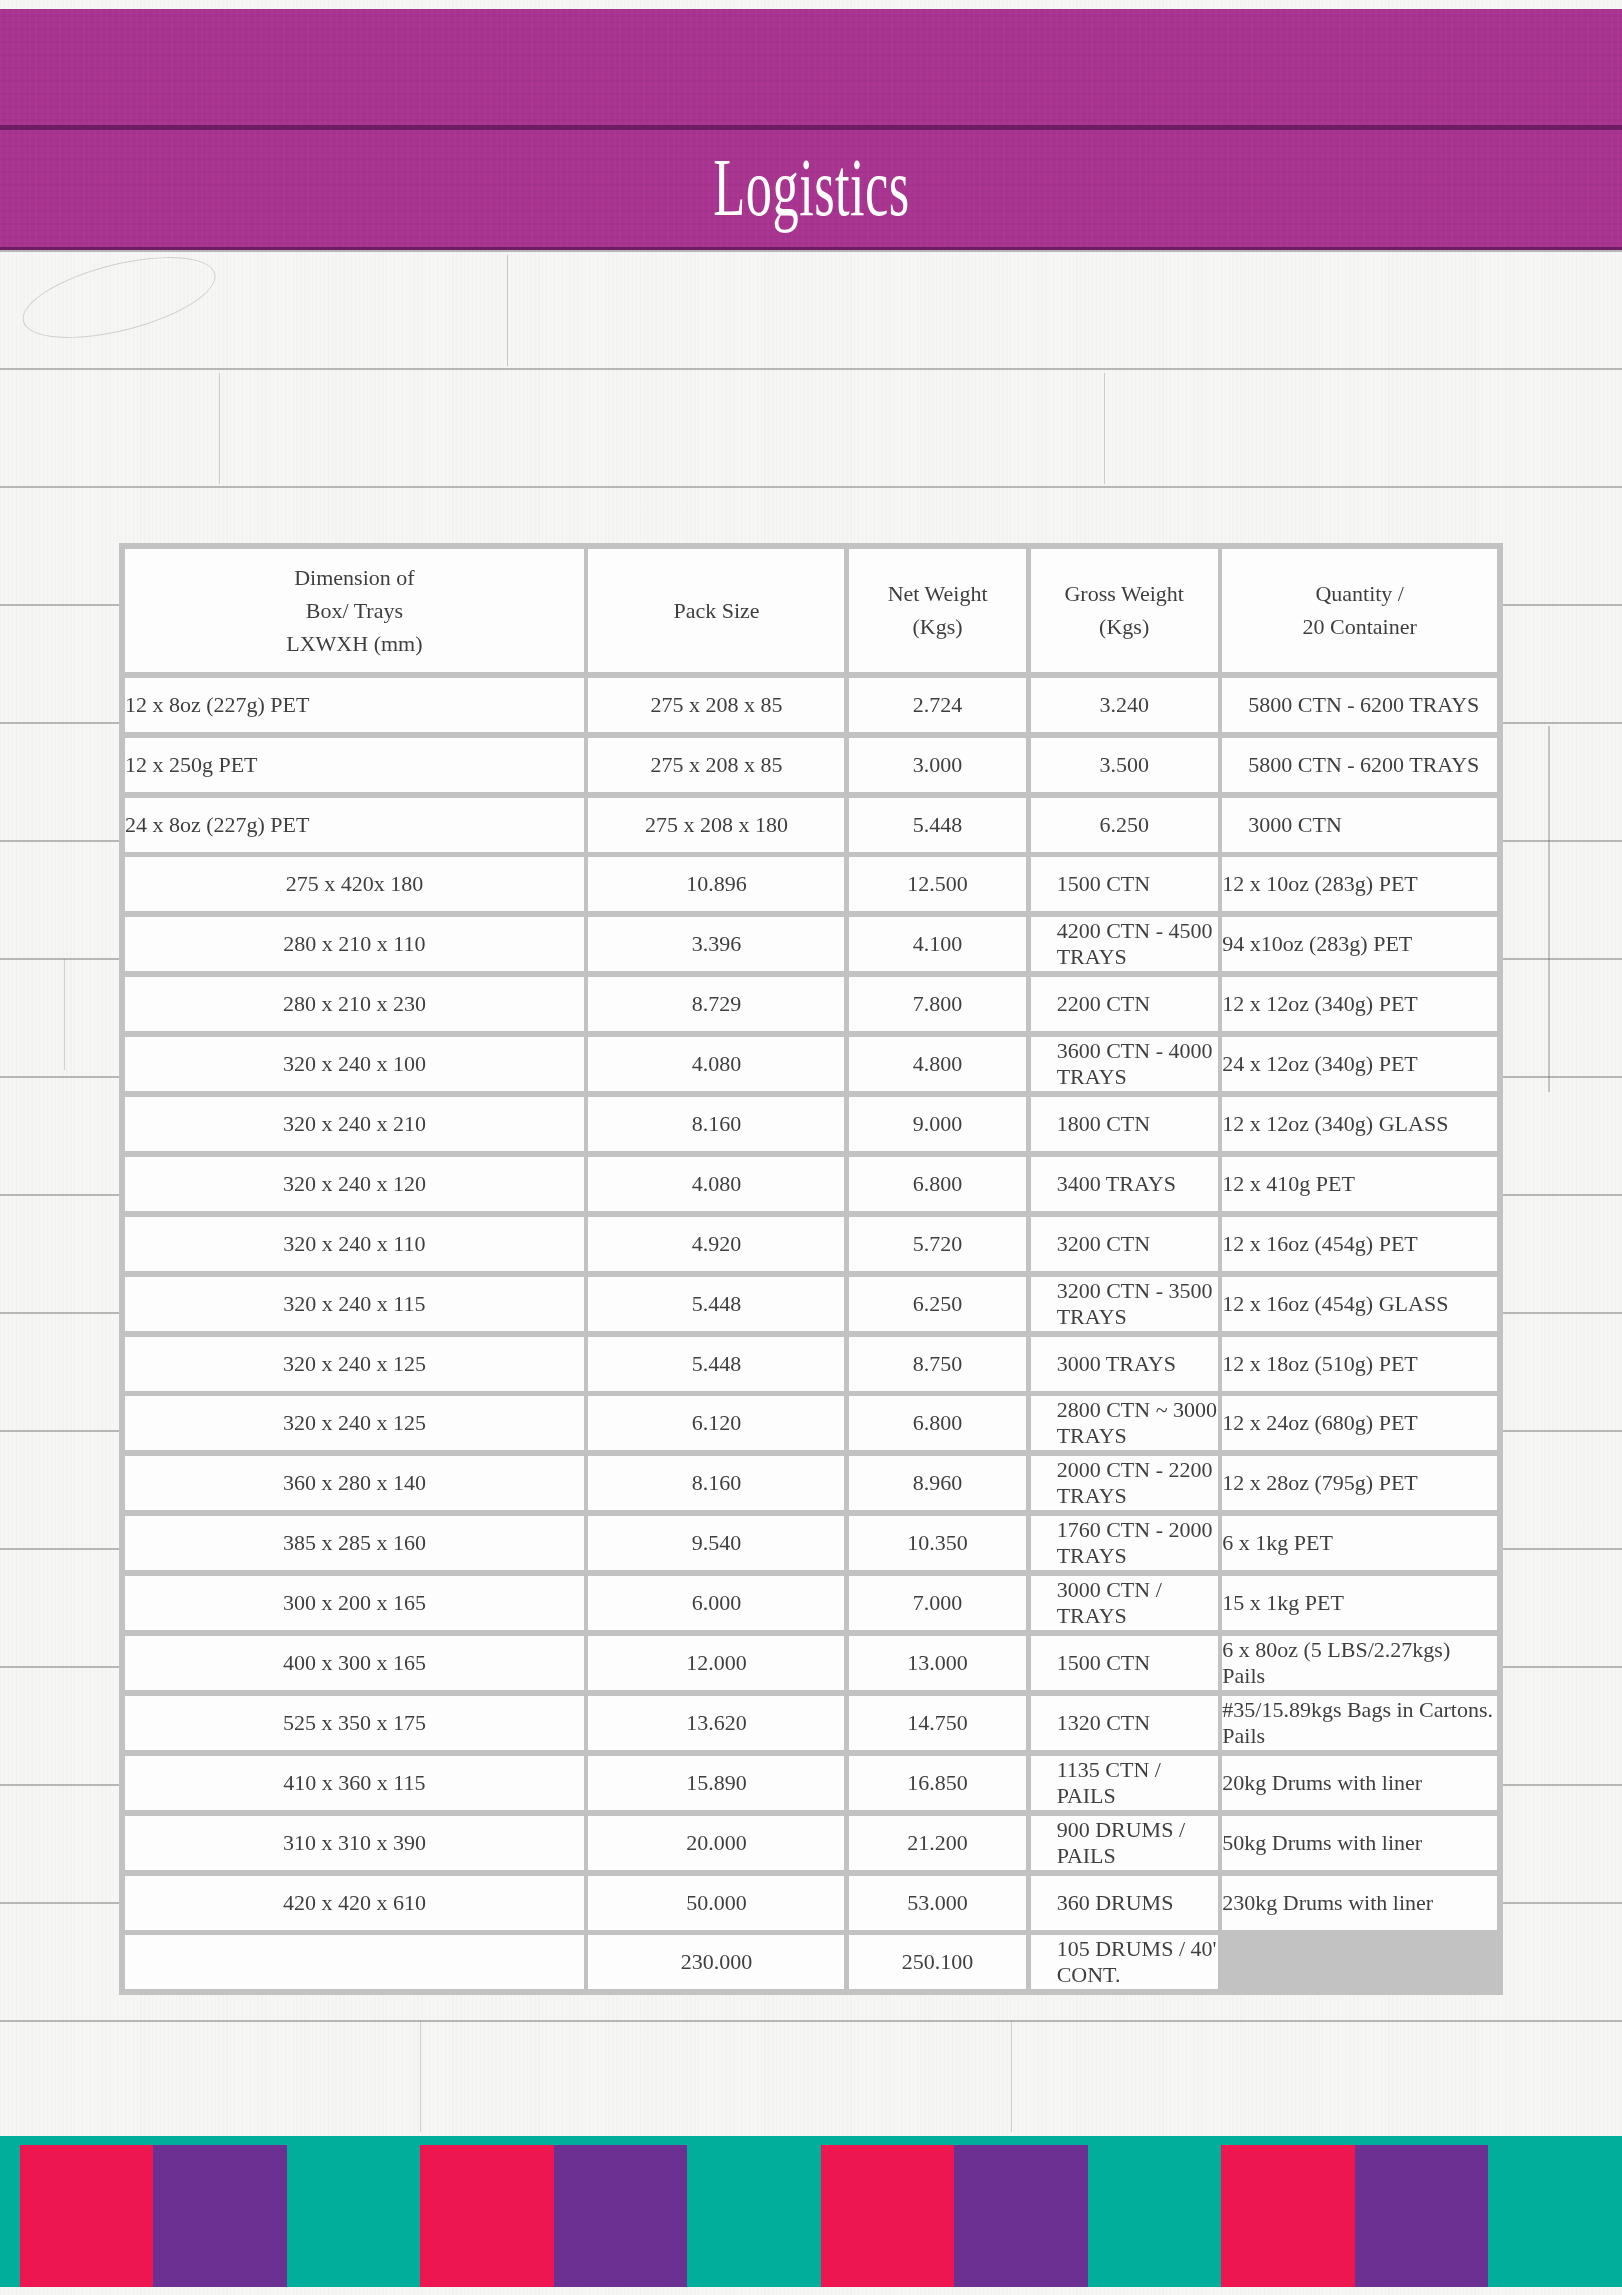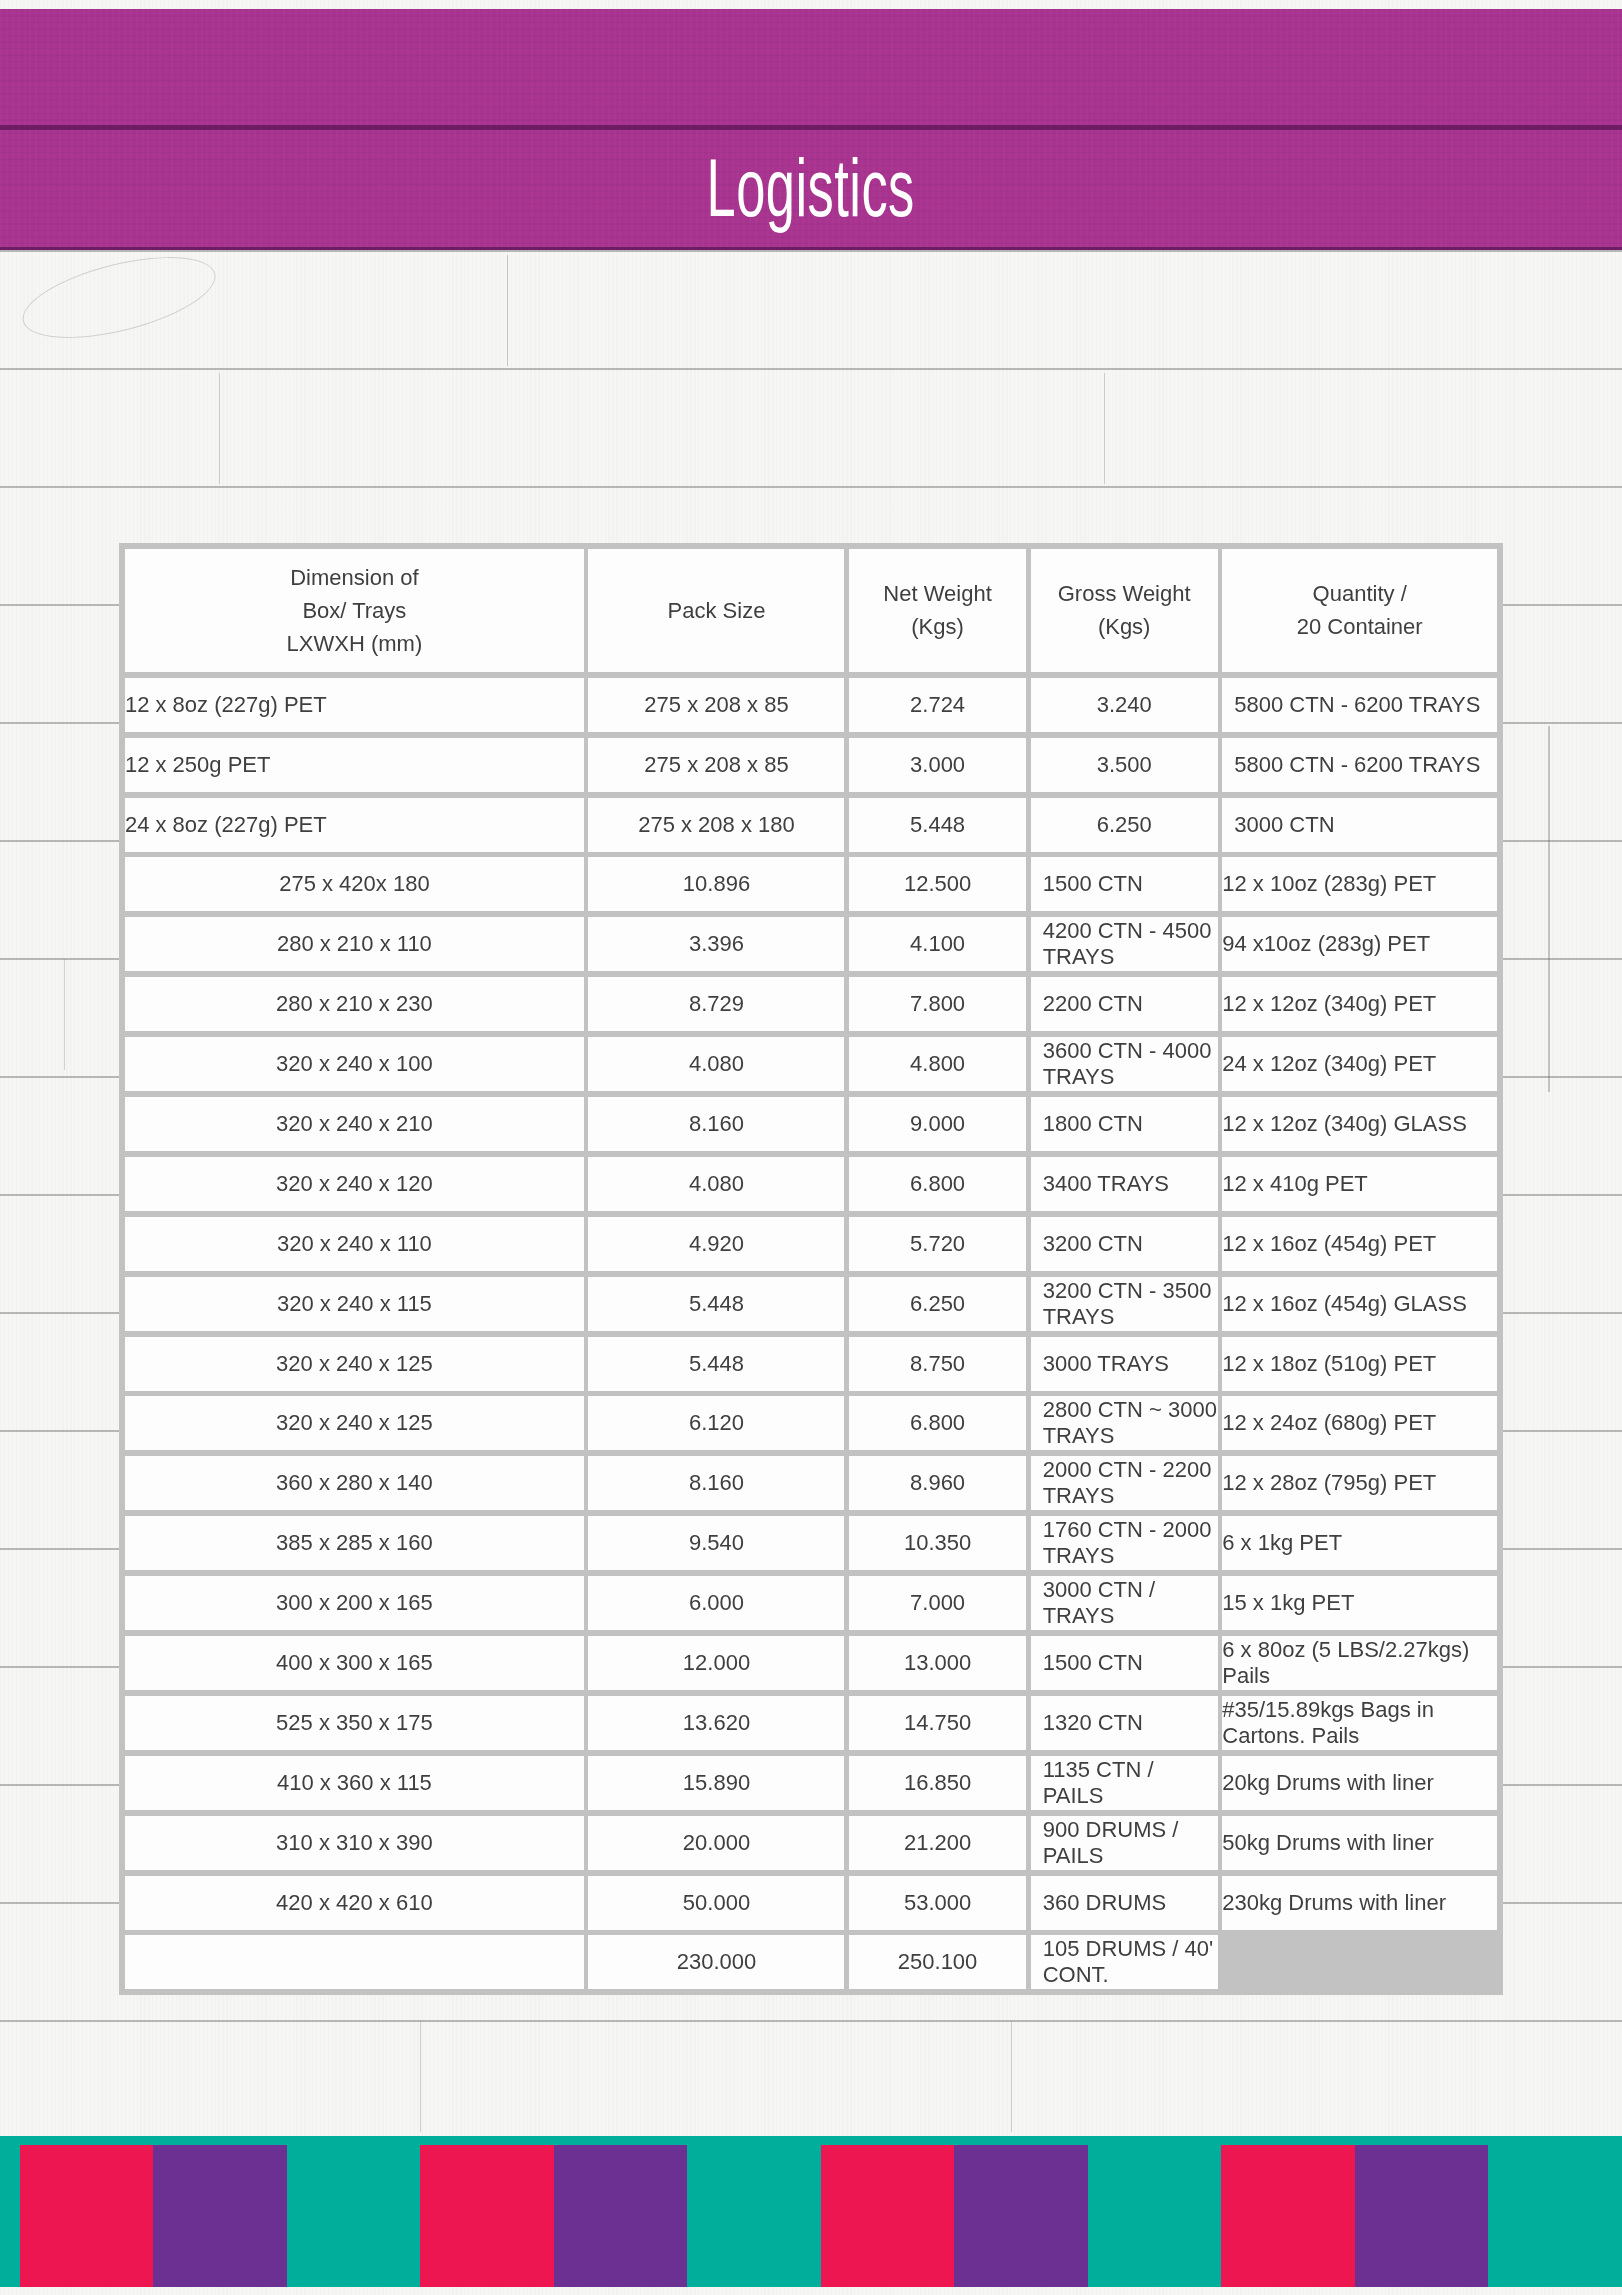--- a/index.html
+++ b/index.html
@@ -1,21 +1,21 @@
 <!DOCTYPE html>
 <html style="--magenta: #A83490; --magenta-dark: #6E1C63; --grid-grey: #C2C2C2; --text-dark: #3F3F3F; --teal: #00AE9B; --pink: #ED1651; --purple: #6B3092;font-size:10.5px"><head>
 <meta charset="utf-8">
 <style>
   html,body{margin:0;padding:0;}
   .page{
     position:relative;
     width:1622px;
     height:2295px;
     overflow:hidden;
-    font-family:Liberation Sans, sans-serif;
+    font-family:Liberation Serif, serif;
     background-color:#f6f6f4;
     background-image:
       linear-gradient(rgba(120,115,110,.35), rgba(120,115,110,.35)),
       linear-gradient(rgba(120,115,110,.30), rgba(120,115,110,.30)),
       linear-gradient(rgba(120,115,110,.30), rgba(120,115,110,.30)),
       linear-gradient(rgba(110,105,100,.35), rgba(110,105,100,.35)),
       linear-gradient(rgba(120,115,110,.28), rgba(120,115,110,.28)),
       linear-gradient(rgba(120,115,110,.30), rgba(120,115,110,.30)),
       linear-gradient(rgba(120,115,110,.30), rgba(120,115,110,.30)),
       linear-gradient(180deg, rgba(255,255,255,0) 0 94px, rgba(95,95,95,.42) 94px 96px, rgba(255,255,255,0) 96px 118px),
@@ -100,21 +100,21 @@
     align-items:center;
   }
   .hcell{
     justify-content:center;
     text-align:center;
     white-space:pre-line;
     line-height:1.5;
   }
   .cell.c1{}
   .cell.c2,.cell.c3,.cell.c4{justify-content:center;text-align:center;}
-  .cell.c5{padding-left:12px;}
+  .cell.c5{padding-left:26px;}
   
   .footer-band{
     position:absolute;
     left:0; top:2136px;
     width:1622px; height:151px;
     background:var(--teal,#00AE9B);
   }
   .footer-stripes{
     position:absolute;
     left:19.6px; right:0; top:9.2px; bottom:0;

